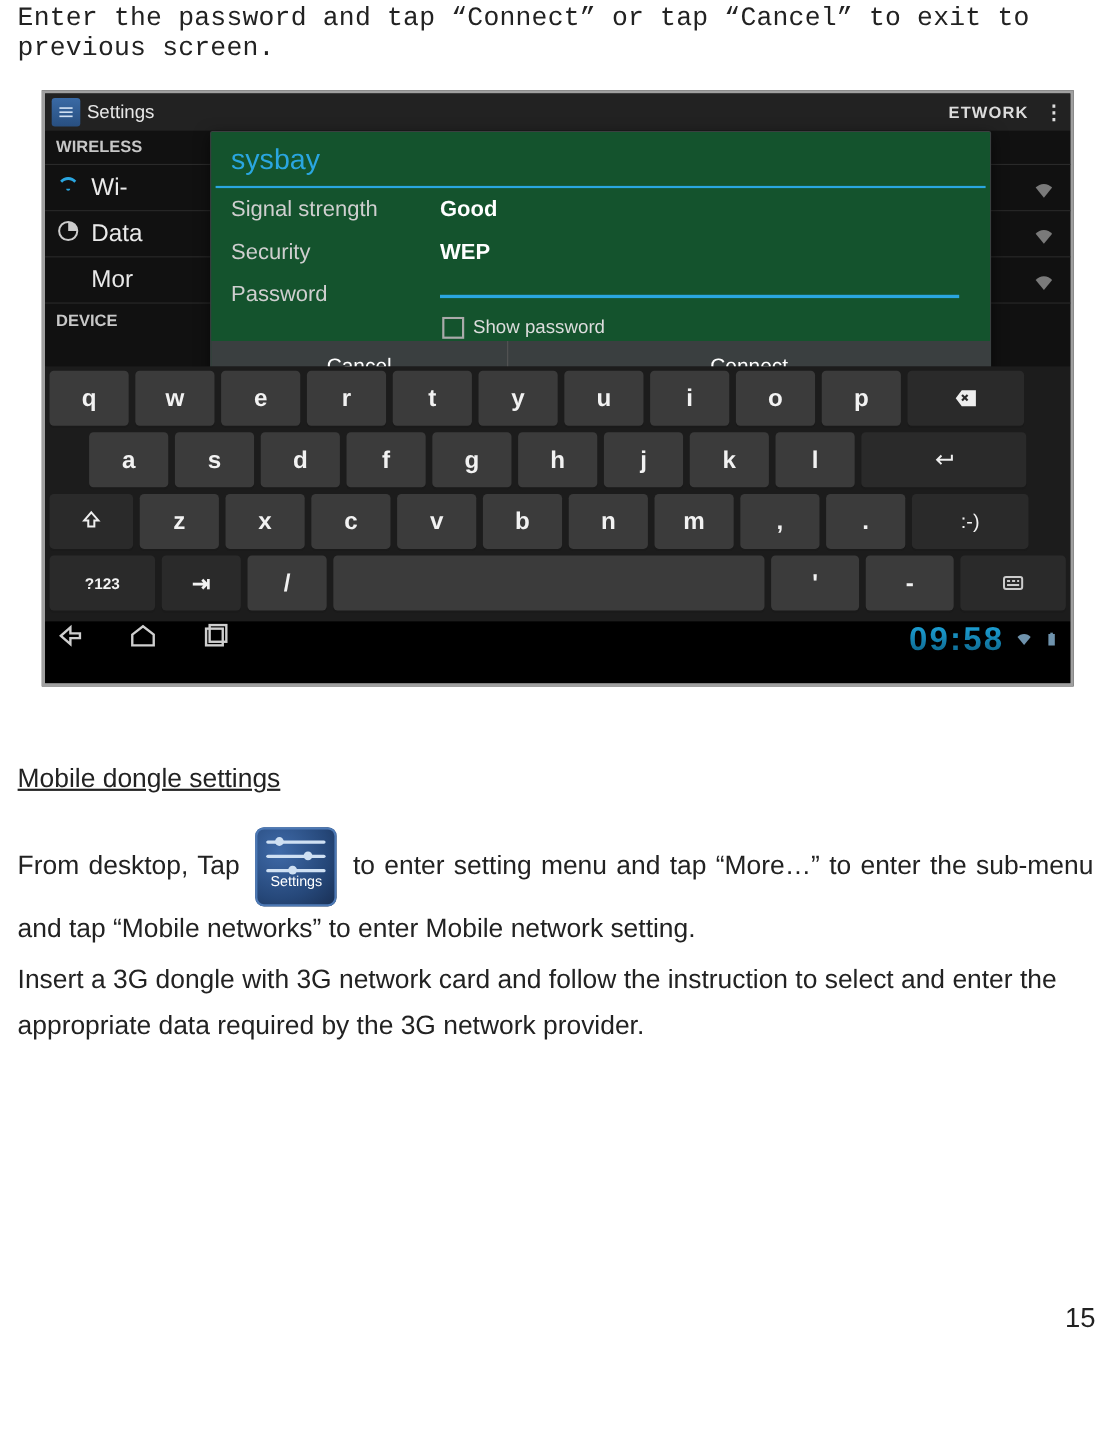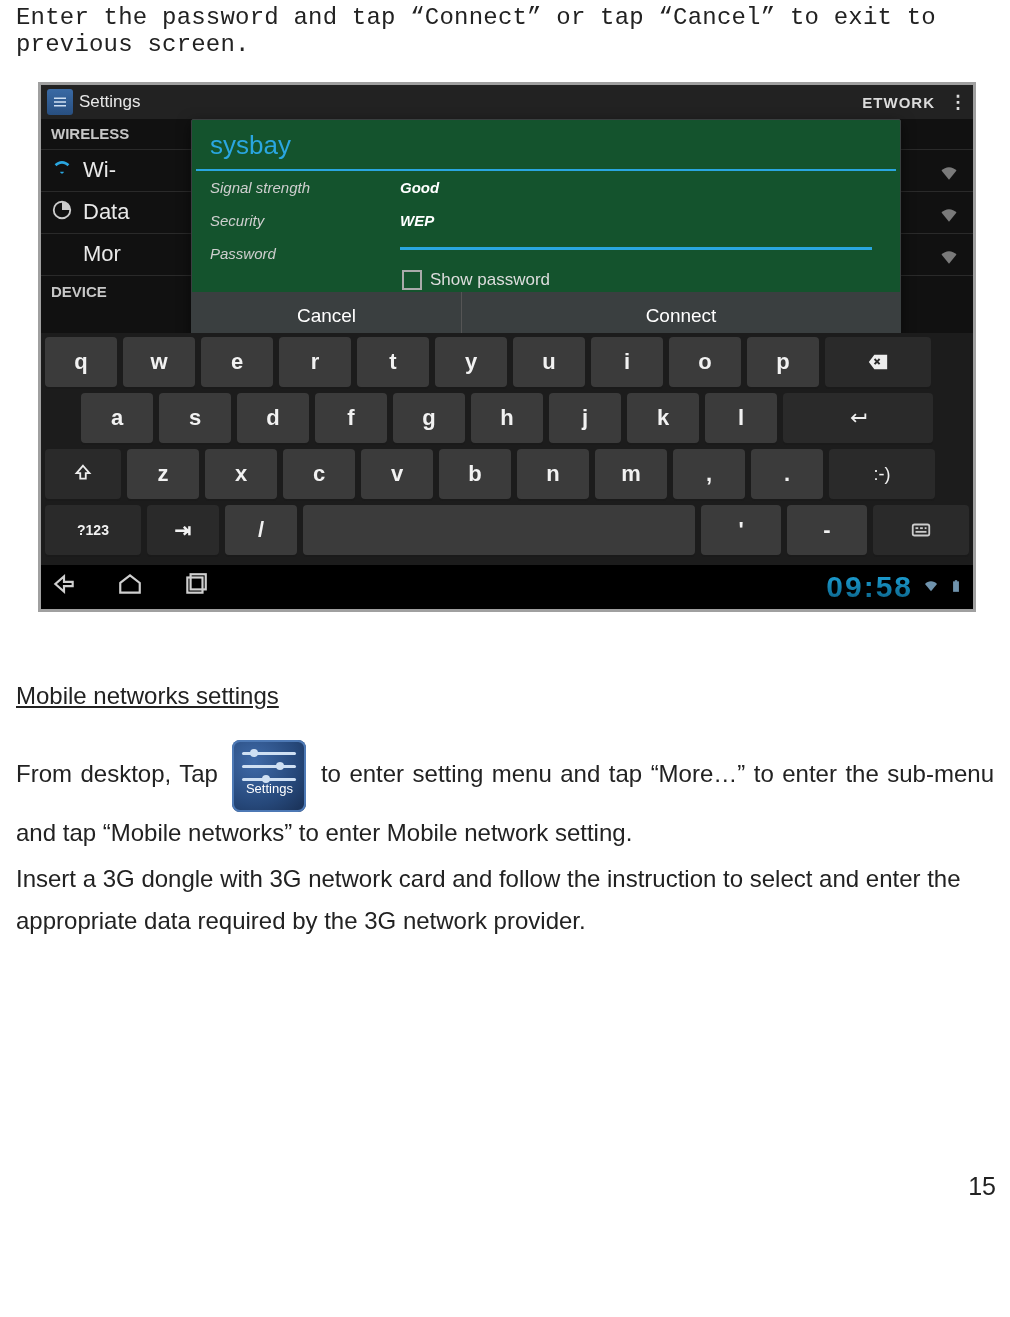--- a/index.html
+++ b/index.html
@@ -120,24 +120,24 @@
     font-size: 26px;
     padding: 10px 18px 8px 18px;
   }
   .dialog-sep {
     height: 2px;
     background: #2aa6e0;
     margin: 0 4px;
   }
   .dlg-row {
     display: flex;
+    align-items: center;
     padding: 8px 18px;
     color: #d8d8d8;
-    font-size: 15px;
-    font-style: italic;
+    font-size: 20px;
   }
   .dlg-label { width: 190px; color:#cfcfcf;}
   .dlg-value { color:#fff; font-weight:bold;}
   .dlg-input-cell {
     flex:1;
     padding-right:10px;
   }
   .dlg-input {
     width:100%;
     height:2px;
@@ -211,24 +211,24 @@
   .w-mid    { width: 72px; }
   .w-slash  { width: 72px; }
   .w-apos   { width: 80px; }
   .w-dash   { width: 80px; }
   .row2 { padding-left: 36px; }
   .row3 { }
   .key svg { width:22px; height:22px; }
   .key .placeholder-glyph { font-size:20px;}
   
   .navbar {
-    height: 44px;
+    height: 56px;
     background: #000;
     display:flex;
-    align-items:center;
+    align-items:flex-start;
     padding: 0 10px;
     gap: 40px;
     position:relative;
   }
   .nav-icon {
     color:#cfcfcf;
     font-size:22px;
   }
   .clock {
     position:absolute;
@@ -495,21 +495,21 @@
           <svg viewBox="0 0 24 24" width="14" height="16" fill="#6f93ad">
               <rect x="7" y="4" width="10" height="18"></rect>
               <rect x="10" y="2" width="4" height="3"></rect>
             </svg>
         </span>
       </div>
     </div>
 
   </div>
 
-  <div class="section-heading">Mobile networks settings</div>
+  <div class="section-heading">Mobile dongle settings</div>
 
   <p class="para justify">
     <span>From desktop, Tap</span>
     <span class="settings-chip">
       <span class="sliders">
         <span class="sl-line" style="top:4px">
             <span class="sl-knob" style="left:8px"></span>
           </span>
         <span class="sl-line" style="top:17px">
             <span class="sl-knob" style="left:34px"></span>

